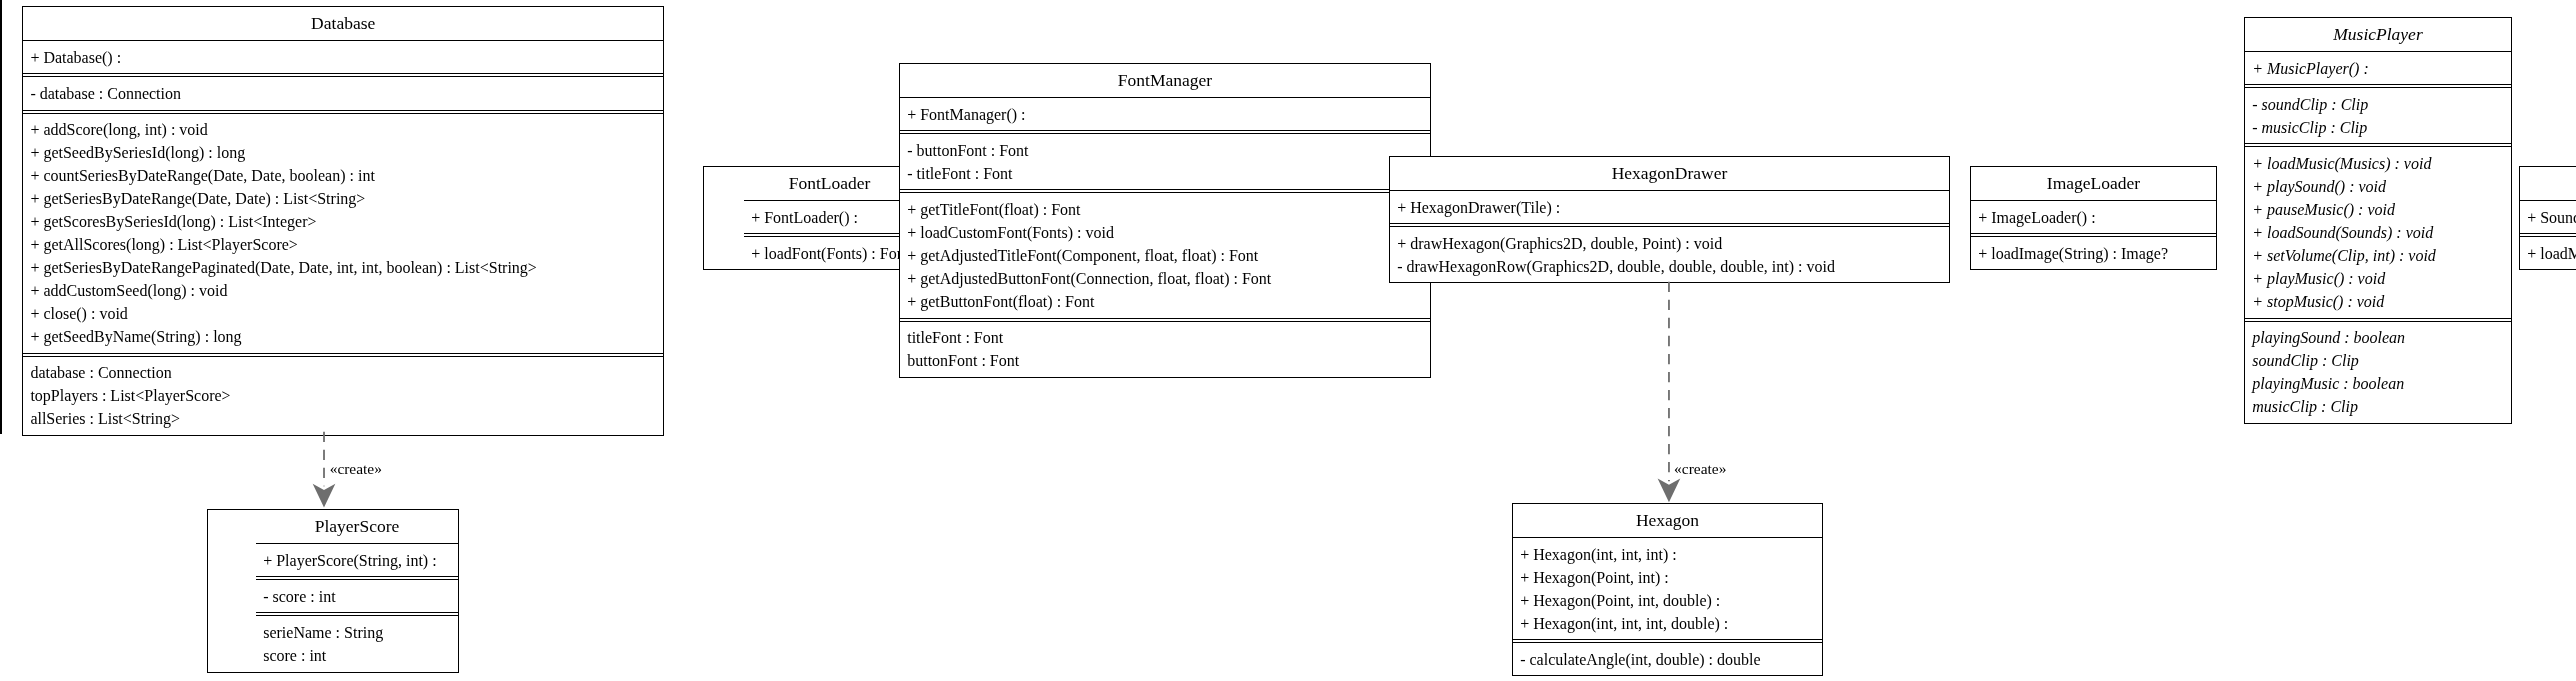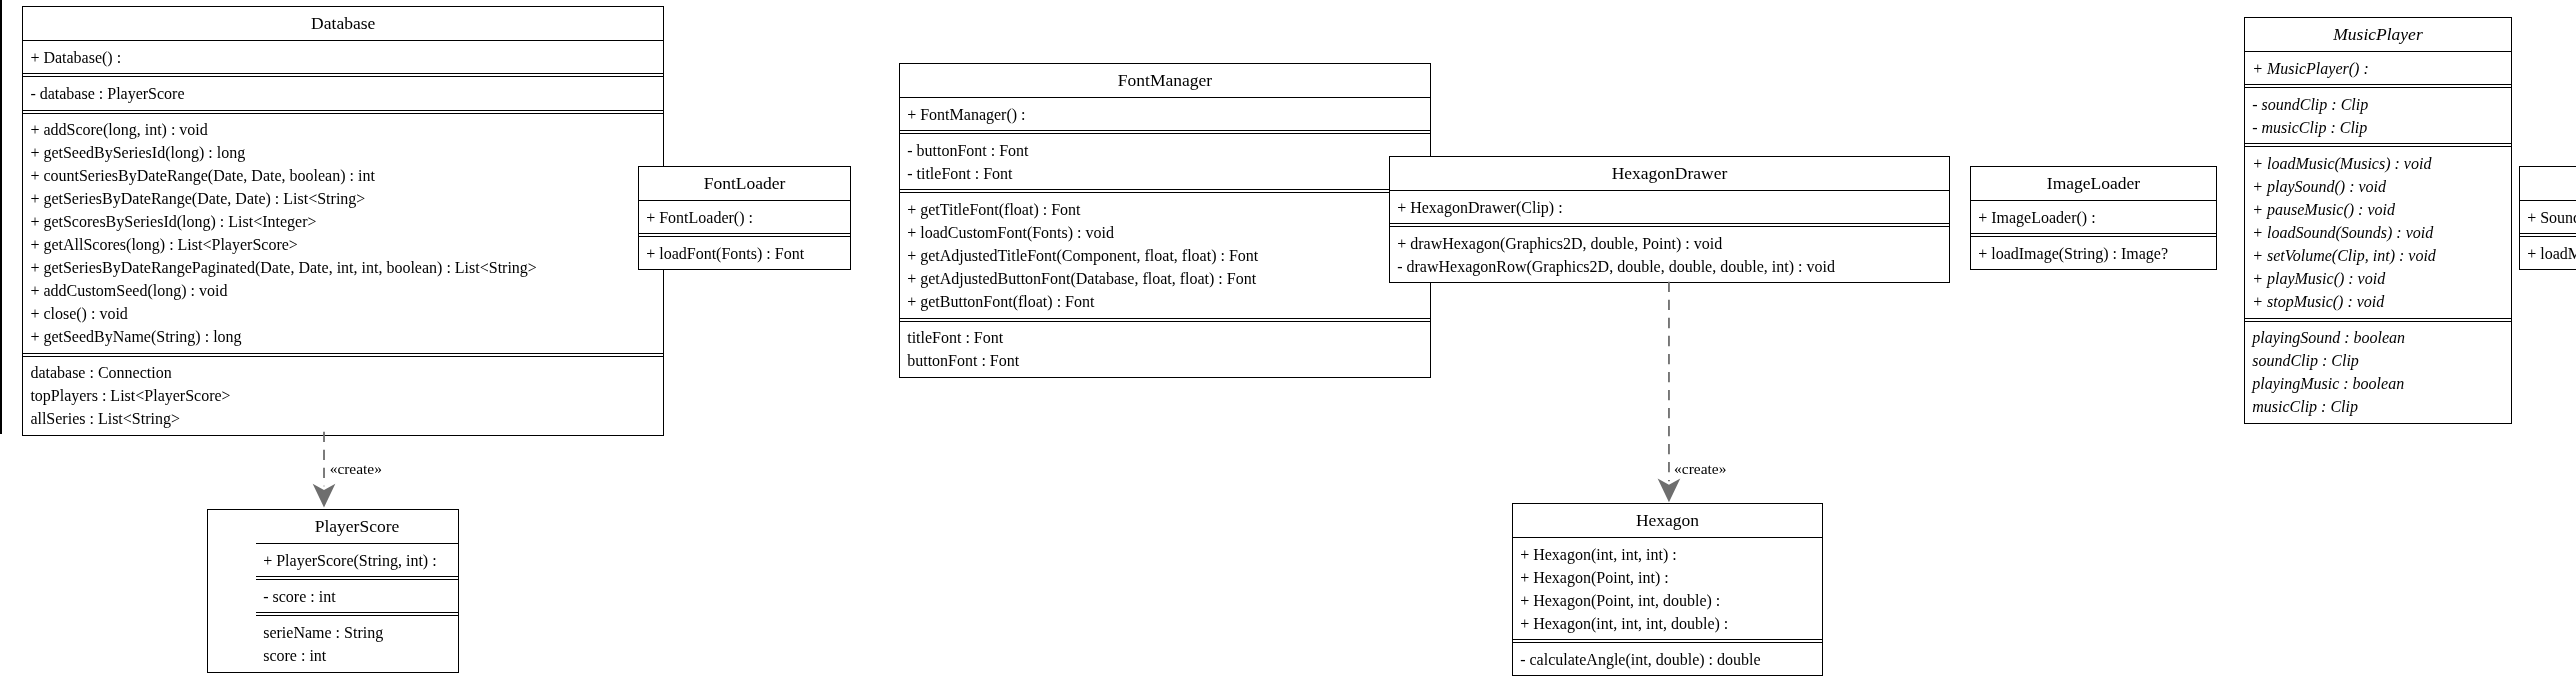--- a/index.html
+++ b/index.html
@@ -59,21 +59,21 @@
 
 <div class="edge-fragment" style="left:0; top:0; width:1.5px; height:434px;"></div>
 
 <div class="uml-class" style="left:6.2px; top:6.2px; width:642px;margin-left:16px;">
   <div class="uml-title">Database</div>
   <div>
       <div class="compartment">
         <div class="member">+ Database() :</div>
       </div>
       <div class="compartment dbl">
-        <div class="member">- database : PlayerScore</div>
+        <div class="member">- database : Connection</div>
       </div>
       <div class="compartment dbl">
         <div class="member">+ addScore(long, int) : void</div>
         <div class="member">+ getSeedBySeriesId(long) : long</div>
         <div class="member">+ countSeriesByDateRange(Date, Date, boolean) : int</div>
         <div class="member">+ getSeriesByDateRange(Date, Date) : List&lt;String&gt;</div>
         <div class="member">+ getScoresBySeriesId(long) : List&lt;Integer&gt;</div>
         <div class="member">+ getAllScores(long) : List&lt;PlayerScore&gt;</div>
         <div class="member">+ getSeriesByDateRangePaginated(Date, Date, int, int, boolean) : List&lt;String&gt;</div>
         <div class="member">+ addCustomSeed(long) : void</div>
@@ -81,21 +81,21 @@
         <div class="member">+ getSeedByName(String) : long</div>
       </div>
       <div class="compartment dbl">
         <div class="member">database : Connection</div>
         <div class="member">topPlayers : List&lt;PlayerScore&gt;</div>
         <div class="member">allSeries : List&lt;String&gt;</div>
       </div>
     </div>
 </div>
 
-<div class="uml-class" style="left:638px; top:166px; width:213px;">
+<div class="uml-class" style="left:703px; top:166px; width:213px;padding-left:40px;">
   <div class="uml-title">FontLoader</div>
   <div>
       <div class="compartment">
         <div class="member">+ FontLoader() :</div>
       </div>
       <div class="compartment dbl">
         <div class="member">+ loadFont(Fonts) : Font</div>
       </div>
     </div>
 </div>
@@ -107,35 +107,35 @@
         <div class="member">+ FontManager() :</div>
       </div>
       <div class="compartment dbl">
         <div class="member">- buttonFont : Font</div>
         <div class="member">- titleFont : Font</div>
       </div>
       <div class="compartment dbl">
         <div class="member">+ getTitleFont(float) : Font</div>
         <div class="member">+ loadCustomFont(Fonts) : void</div>
         <div class="member">+ getAdjustedTitleFont(Component, float, float) : Font</div>
-        <div class="member">+ getAdjustedButtonFont(Database, float, float) : Font</div>
+        <div class="member">+ getAdjustedButtonFont(Connection, float, float) : Font</div>
         <div class="member">+ getButtonFont(float) : Font</div>
       </div>
       <div class="compartment dbl">
         <div class="member">titleFont : Font</div>
         <div class="member">buttonFont : Font</div>
       </div>
     </div>
 </div>
 
 <div class="uml-class" style="left:1389px; top:156px; width:561px;">
   <div class="uml-title">HexagonDrawer</div>
   <div>
       <div class="compartment">
-        <div class="member">+ HexagonDrawer(Clip) :</div>
+        <div class="member">+ HexagonDrawer(Tile) :</div>
       </div>
       <div class="compartment dbl">
         <div class="member">+ drawHexagon(Graphics2D, double, Point) : void</div>
         <div class="member">- drawHexagonRow(Graphics2D, double, double, double, int) : void</div>
       </div>
     </div>
 </div>
 
 <div class="uml-class" style="left:1970px; top:166px; width:247px;">
   <div class="uml-title">ImageLoader</div>

